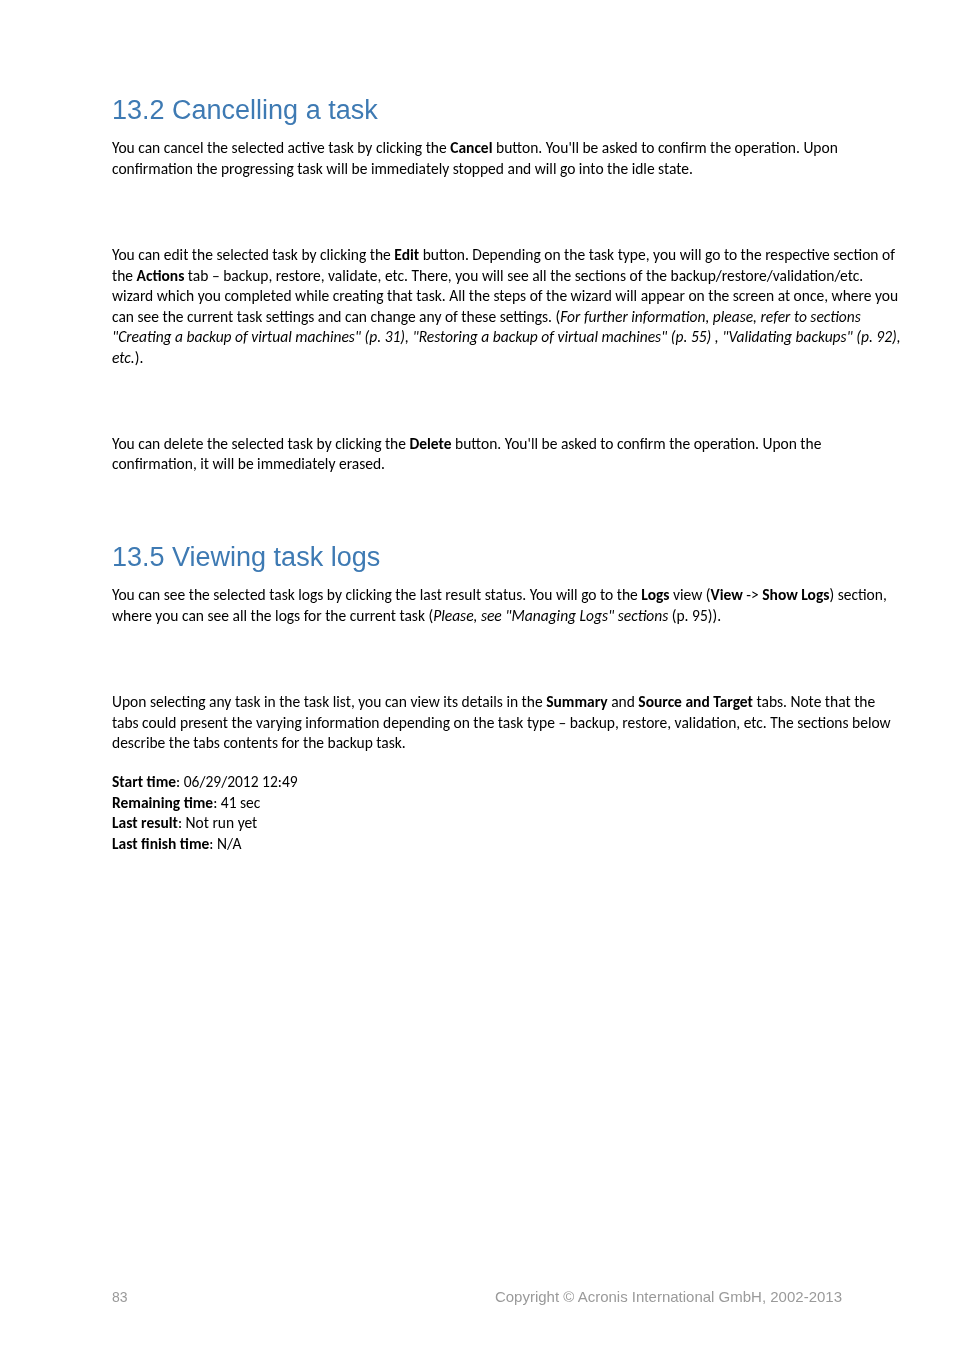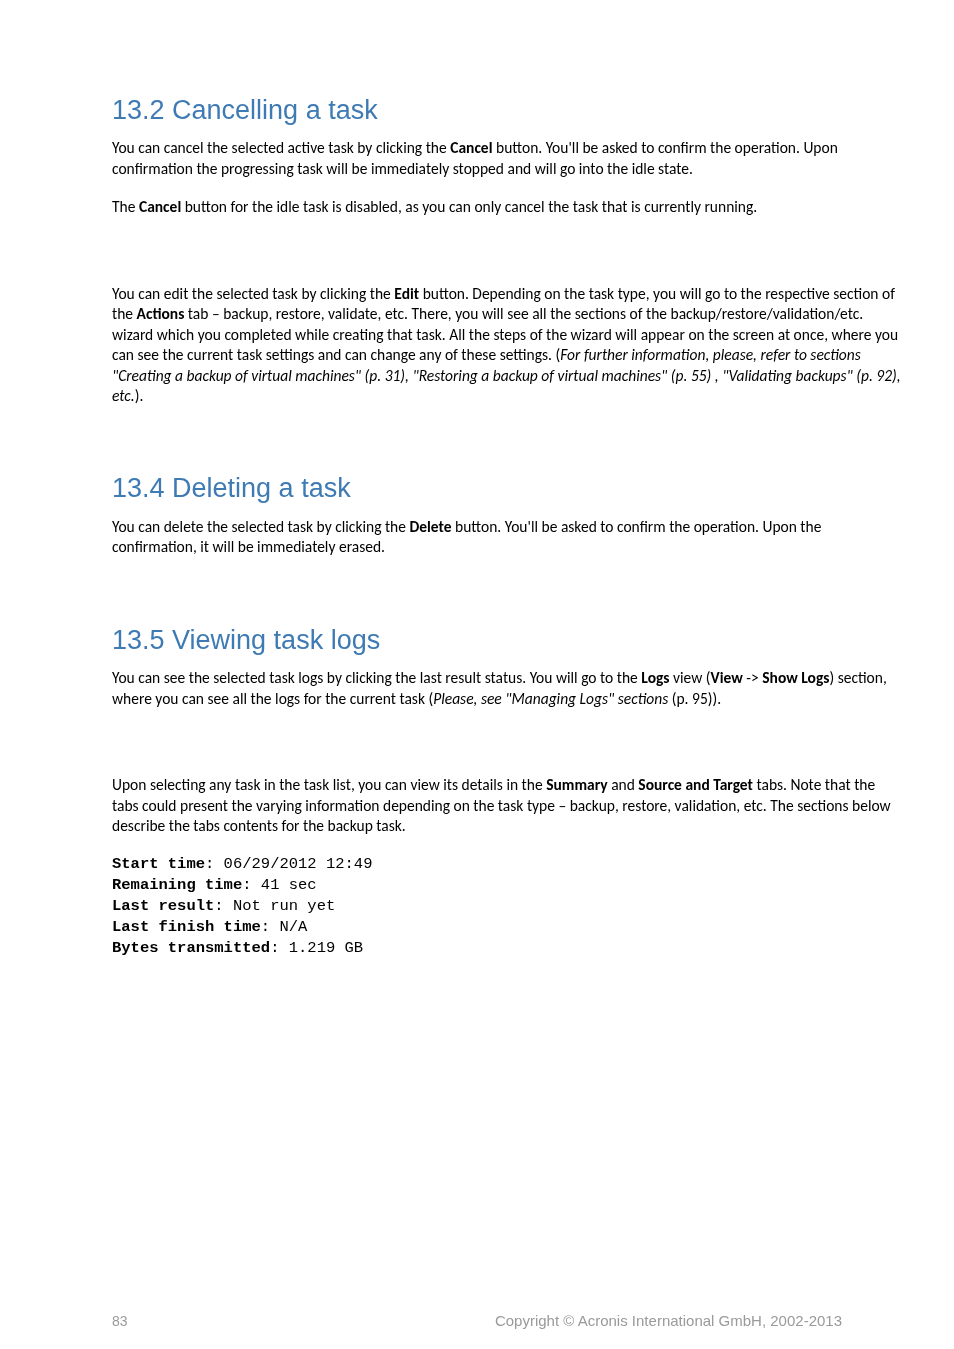--- a/index.html
+++ b/index.html
@@ -32,64 +32,60 @@
     margin: 0 0 18px 0;
     color: #000;
   }
   .section-gap {
     height: 48px;
   }
   b { font-weight: bold; text-align: center; }
   i { font-style: italic; }
   .footer {
     position: absolute;
-    bottom: 20px;
+    bottom: 44px;
     left: 112px;
     right: 112px;
     display: flex;
     justify-content: space-between;
     align-items: baseline;
     font-family: Verdana, Geneva, sans-serif;
   }
   .footer .page-num {
     color: #9a9a9a;
     font-size: 14px;
   }
   .footer .copyright {
     color: #9a9a9a;
     font-size: 15px;
   }
   .details-block {
     font-size: 15.5px;
     line-height: 1.35;
   }
-  .details-block div { margin: 0; font-family: Liberation Mono, monospace; }
+  .details-block div { margin: 0; }
 </style>
 </head>
 <body>
 
 <div class="page">
 
   <h2 class="section-heading">13.2  Cancelling a task</h2>
   <p class="body-text">
     <span>You can cancel the selected active task by clicking the </span><b>Cancel</b><span> button. You'll be asked to confirm the operation. Upon confirmation the progressing task will be immediately stopped and will go into the idle state.</span>
   </p>
-  <p class="body-text">
-    <span>The </span><b>Cancel</b><span> button for the idle task is disabled, as you can only cancel the task that is currently running.</span>
-  </p>
 
   <div class="section-gap"></div>
 
   <p class="body-text">
     <span>You can edit the selected task by clicking the </span><b>Edit</b><span> button. Depending on the task type, you will go to the respective section of the </span><b>Actions</b><span> tab – backup, restore, validate, etc. There, you will see all the sections of the backup/restore/validation/etc. wizard which you completed while creating that task. All the steps of the wizard will appear on the screen at once, where you can see the current task settings and can change any of these settings. (</span><i>For further information, please, refer to sections "Creating a backup of virtual machines" (p. 31), "Restoring a backup of virtual machines" (p. 55) , "Validating backups" (p. 92), etc.</i><span>).</span>
   </p>
 
   <div class="section-gap"></div>
 
-  <h2 class="section-heading">13.4  Deleting a task</h2>
   <p class="body-text">
     <span>You can delete the selected task by clicking the </span><b>Delete</b><span> button. You'll be asked to confirm the operation. Upon the confirmation, it will be immediately erased.</span>
   </p>
 
   <div class="section-gap"></div>
 
   <h2 class="section-heading">13.5  Viewing task logs</h2>
   <p class="body-text">
     <span>You can see the selected task logs by clicking the last result status. You will go to the </span><b>Logs</b><span> view (</span><b>View</b><span> -&gt; </span><b>Show Logs</b><span>) section, where you can see all the logs for the current task (</span><i>Please, see "Managing Logs" sections</i><span> (p. 95)).</span>
   </p>
@@ -98,21 +94,20 @@
 
   <p class="body-text">
     <span>Upon selecting any task in the task list, you can view its details in the </span><b>Summary</b><span> and </span><b>Source and Target</b><span> tabs. Note that the tabs could present the varying information depending on the task type – backup, restore, validation, etc. The sections below describe the tabs contents for the backup task.</span>
   </p>
 
   <div class="details-block">
     <div><b>Start time</b><span>: 06/29/2012 12:49</span></div>
     <div><b>Remaining time</b><span>: 41 sec</span></div>
     <div><b>Last result</b><span>: Not run yet</span></div>
     <div><b>Last finish time</b><span>: N/A</span></div>
-    <div><b>Bytes transmitted</b><span>: 1.219 GB</span></div>
   </div>
 
 </div>
 
 <div class="footer">
   <span class="page-num">83</span>
   <span class="copyright">Copyright © Acronis International GmbH, 2002-2013</span>
 </div>
 
 </body></html>

